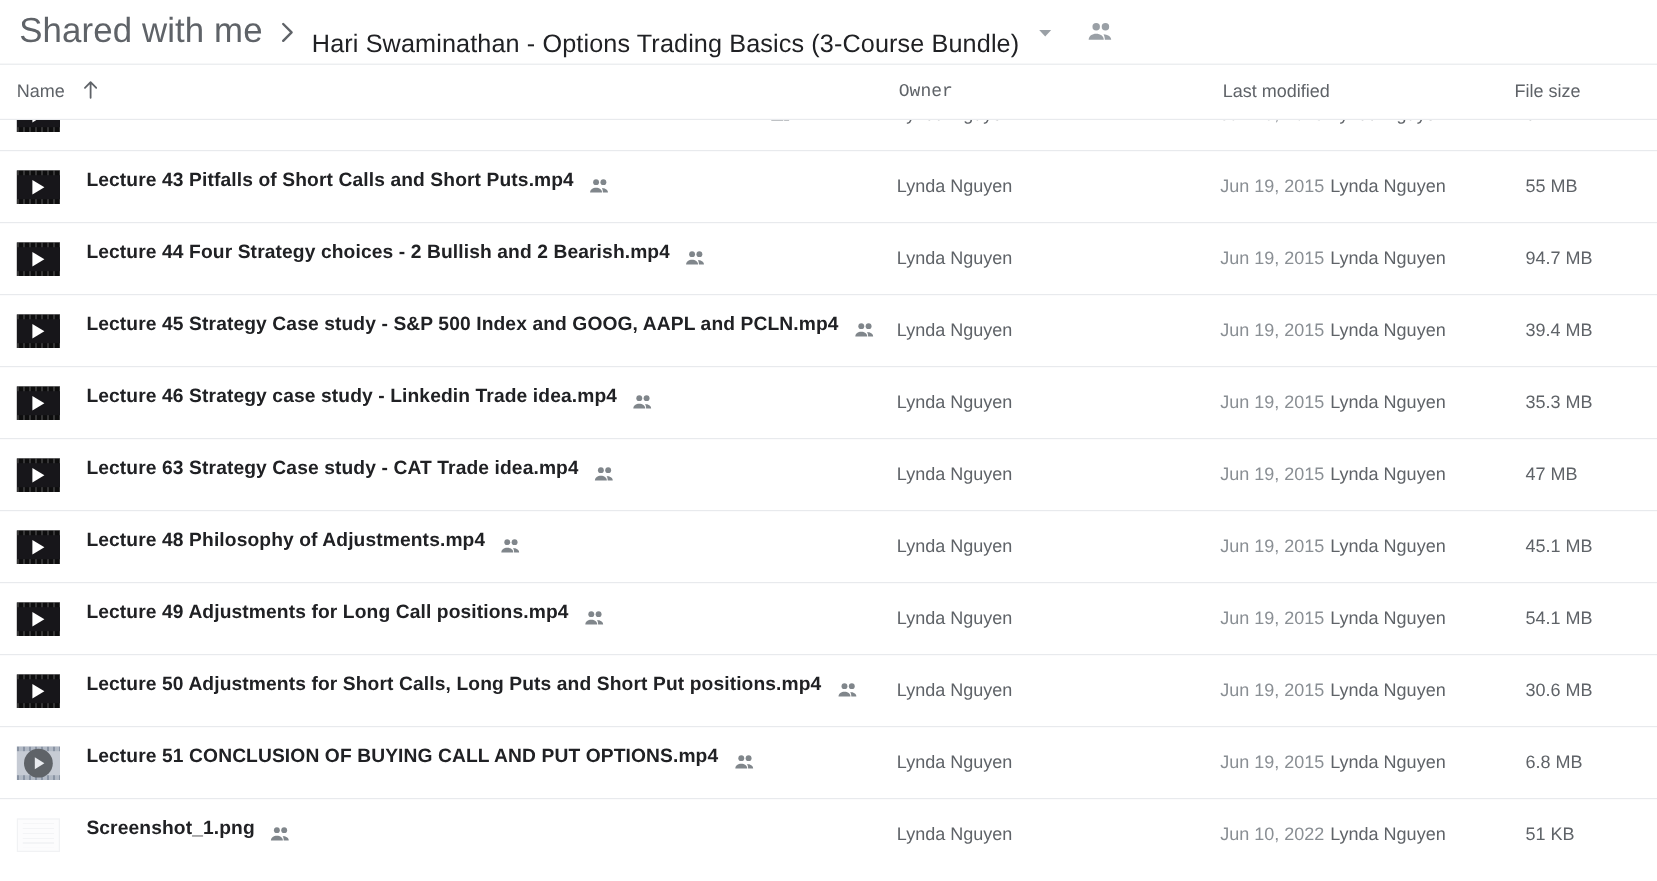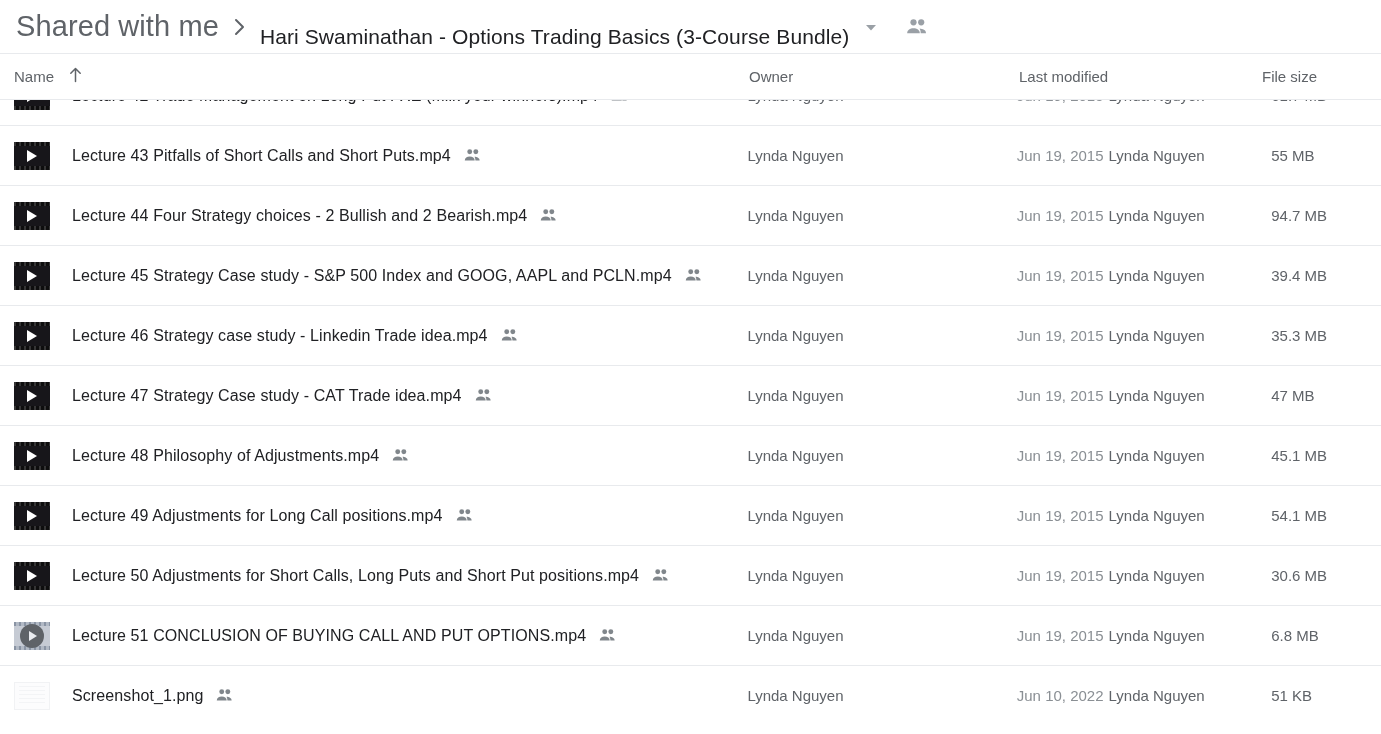--- a/index.html
+++ b/index.html
@@ -54,21 +54,21 @@
     height: 46px;
     display: flex;
     align-items: center;
     border-bottom: 1px solid #e8eaed;
     font-size: 15px;
     color: #5f6368;
     padding-left: 14px;
   }
   .ch-name      { width: 735px; display: flex; align-items: center; }
   .ch-name .lbl { margin-right: 14px; }
-  .ch-owner     { width: 270px; }
+  .ch-owner     { width: 270px; font-family: Liberation Mono, monospace; }
   .ch-modified  { width: 243px; }
   .ch-size      { width: 110px; }
 
   
   .file-list {
     position: relative;
     height: 614px;
     overflow: hidden;
   }
   
@@ -81,22 +81,22 @@
   .row {
     height: 60px;
     display: flex;
     align-items: center;
     border-bottom: 1px solid #e8eaed;
     padding-left: 14px;
   }
   .cell-name {
     width: 735px;
     display: flex;
-    align-items: center;
     min-width: 0;
+    font-weight: bold;
   }
   .thumb {
     width: 36px;
     height: 28px;
     flex: 0 0 36px;
     margin-right: 22px;
     position: relative;
     background: #151515;
     overflow: hidden;
   }
@@ -325,21 +325,21 @@
         <div class="cell-modified"><span class="date">Jun 19, 2015</span><span class="who">Lynda Nguyen</span></div>
         <div class="cell-size">35.3 MB</div>
       </div>
       <div class="row">
         <div class="cell-name">
           <span class="thumb dark">
             <span class="strip-t"></span>
             <span class="strip-b"></span>
             <span class="play"></span>
           </span>
-          <span class="fname">Lecture 47 Strategy Case study - CAT Trade idea.mp4</span>
+          <span class="fname">Lecture 63 Strategy Case study - CAT Trade idea.mp4</span>
           <span class="row-shared-icon">
             <svg width="19" height="15" viewBox="0 0 24 18" aria-hidden="true">
               <circle cx="8.5" cy="4.3" r="3.1" fill="#80868b"></circle>
               <circle cx="16.2" cy="4.3" r="3.1" fill="#80868b"></circle>
               <path d="M2.2 15.2c0-3.2 2.9-5 6.3-5s6.3 1.8 6.3 5z" fill="#80868b"></path>
               <path d="M14.6 10.6c3.1.25 6.4 1.5 6.4 4.6h-5.3c0-1.8-.45-3.4-1.1-4.6z" fill="#80868b"></path>
             </svg>
           </span>
         </div>
         <div class="cell-owner">Lynda Nguyen</div>

